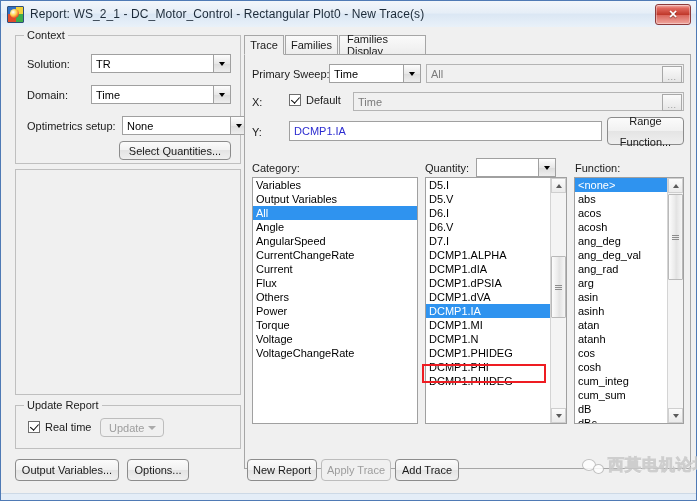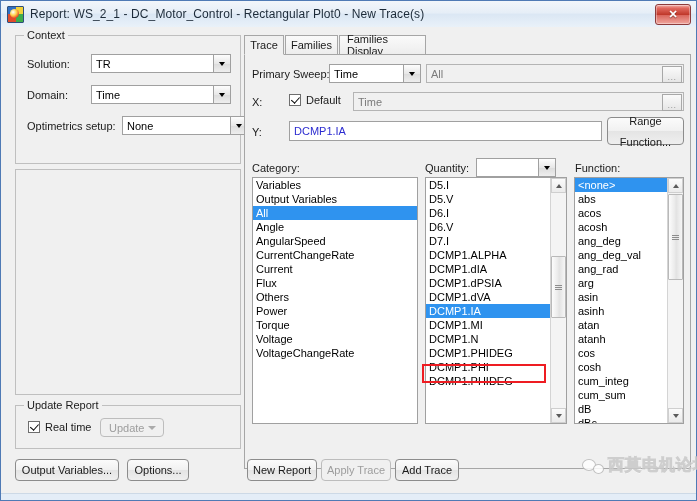--- a/index.html
+++ b/index.html
@@ -265,20 +265,21 @@
     </div>
 
     <div class="lbl" style="left:26px;top:93px;">Optimetrics setup:</div>
     <div class="combo" style="left:121px;top:89px;width:126px;">
       <span class="val">None</span>
       <span class="arrow">
           <i></i>
         </span>
     </div>
 
+    <div class="btn" style="left:118px;top:114px;width:112px;height:19px;">Select Quantities...</div>
 
     <div class="grp" style="left:14px;top:142px;width:224px;height:224px;background:#f0f0f0;"></div>
 
     <div class="grp" style="left:14px;top:378px;width:224px;height:42px;">
       <div class="grp-title">Update Report</div>
     </div>
     <div class="chk" style="left:27px;top:394px;">
       <span class="box"></span>
       <span>Real time</span>
     </div>

